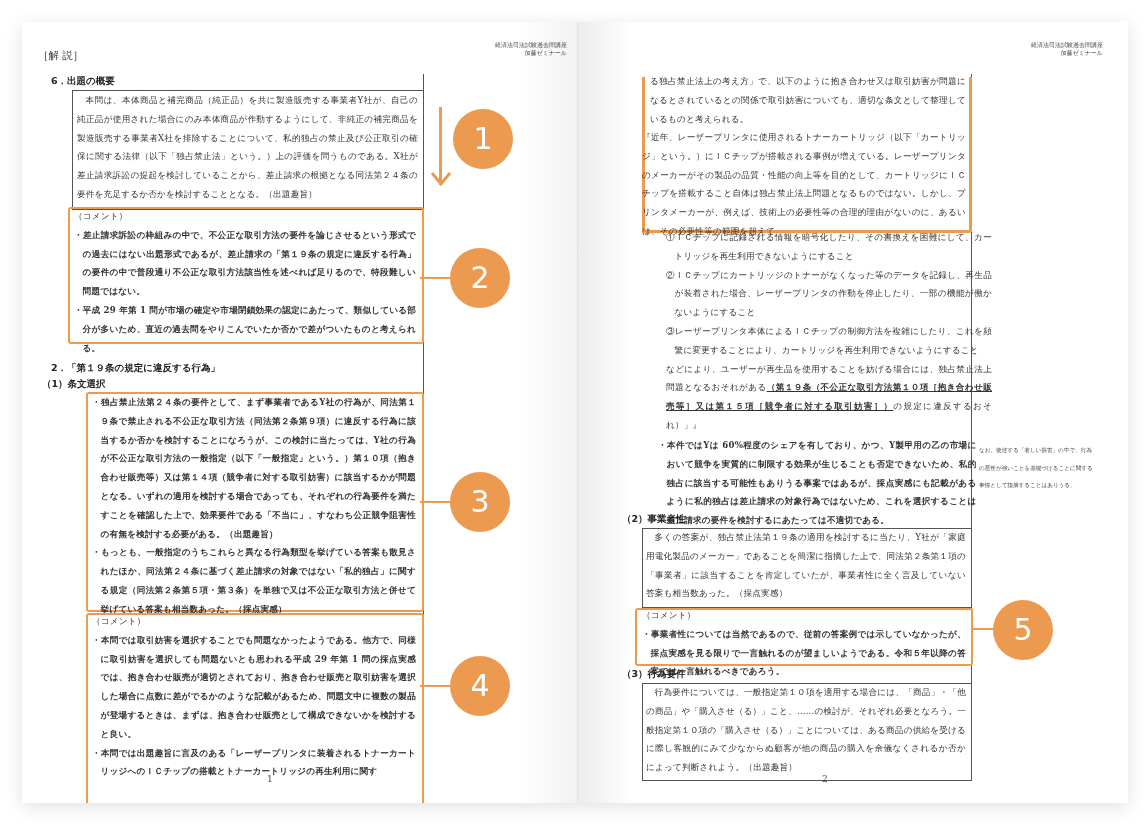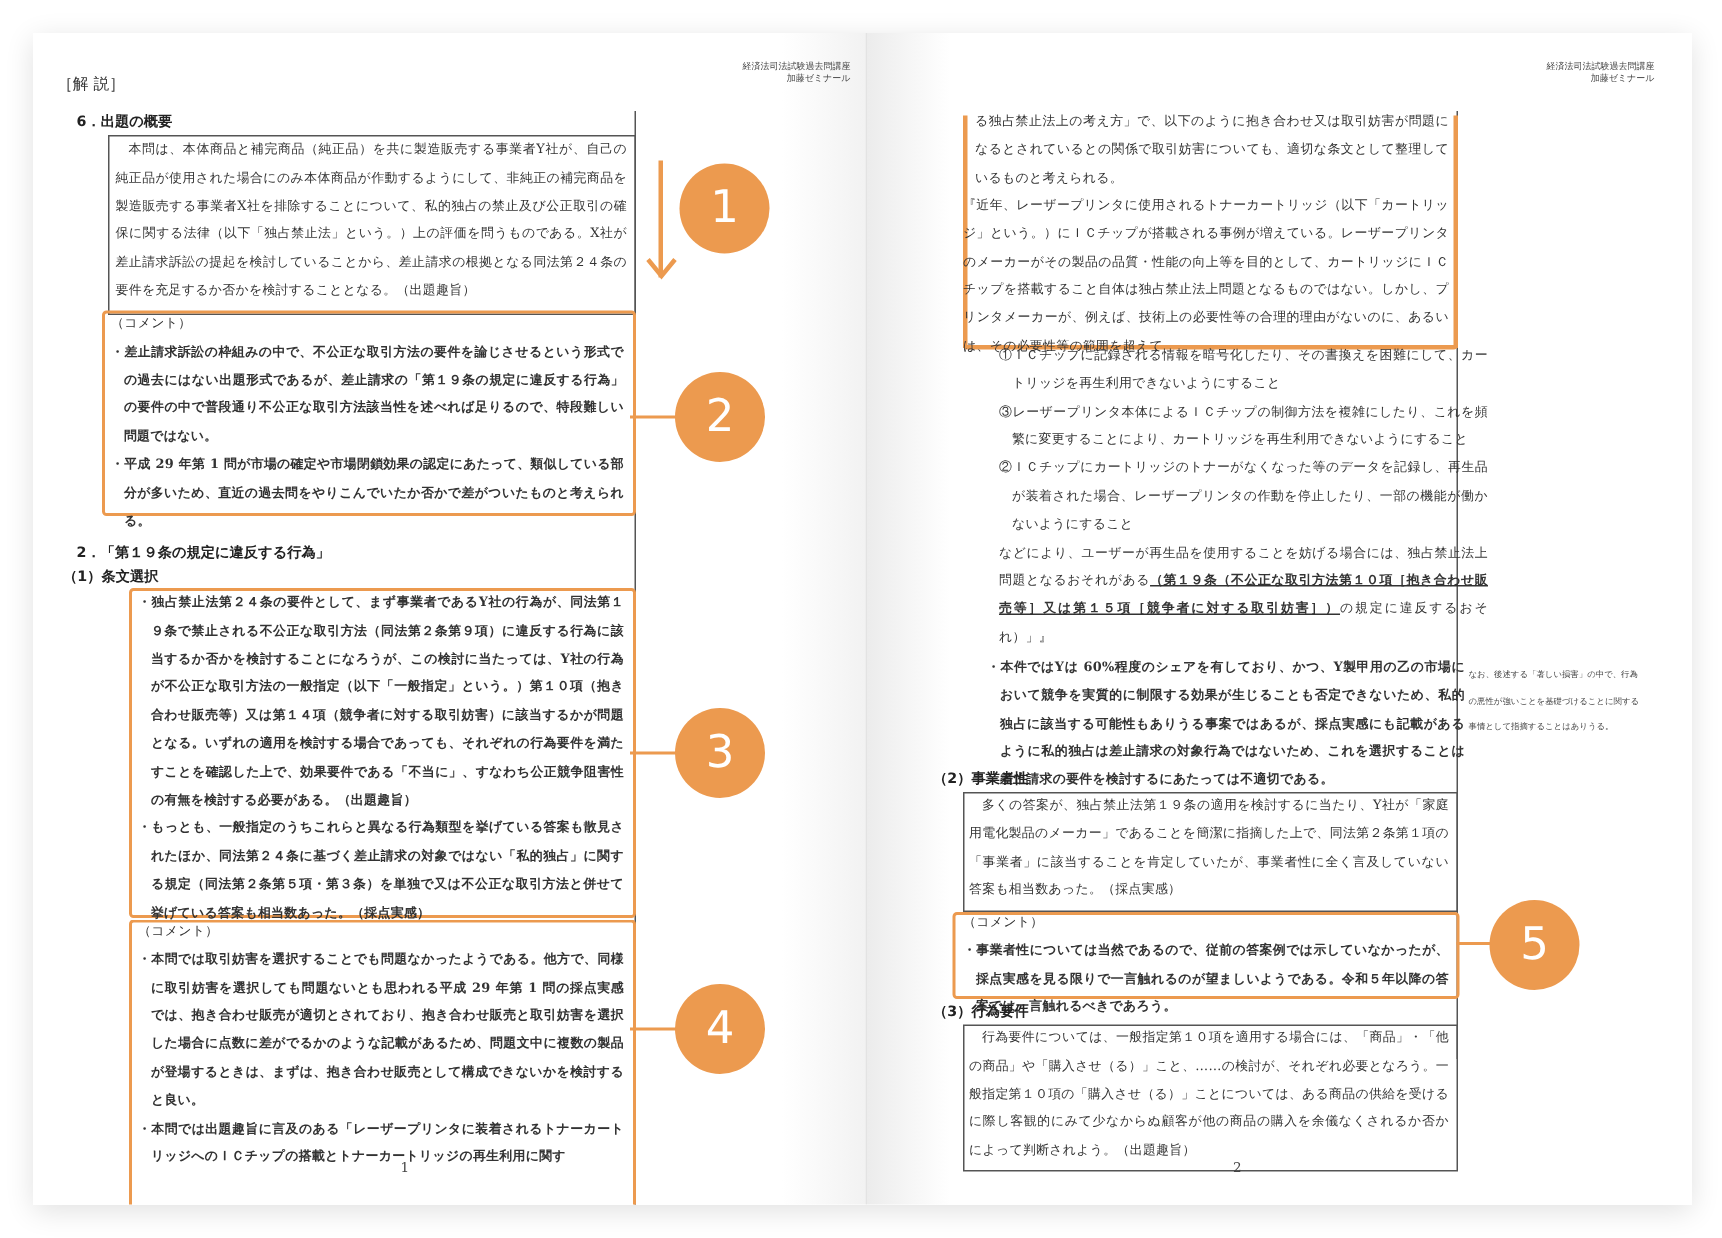--- a/index.html
+++ b/index.html
@@ -116,22 +116,22 @@
     <div class="vline" style="left:393px; top:52px; height:632px;"></div>
 
     <div class="orange-bar" style="left:64px; top:55px; height:155px;"></div>
     <div class="orange-bar" style="left:391px; top:55px; height:155px;"></div>
     <div style="position:absolute; left:64px; top:208px; width:330px; height:3px; background:#ec9a4f; border-radius:0 0 3px 3px;"></div>
     <div class="para" style="left:72px; top:50px; width:316px;">る独占禁止法上の考え方」で、以下のように抱き合わせ又は取引妨害が問題になるとされているとの関係で取引妨害についても、適切な条文として整理しているものと考えられる。</div>
     <div class="para" style="left:64px; top:106px; width:324px; padding-left:0;">『近年、レーザープリンタに使用されるトナーカートリッジ（以下「カートリッジ」という。）にＩＣチップが搭載される事例が増えている。レーザープリンタのメーカーがその製品の品質・性能の向上等を目的として、カートリッジにＩＣチップを搭載すること自体は独占禁止法上問題となるものではない。しかし、プリンタメーカーが、例えば、技術上の必要性等の合理的理由がないのに、あるいは、その必要性等の範囲を超えて</div>
 
     <div class="para" style="left:64px; top:206px; width:326px;margin-left:24px;">
       <p class="enum">①ＩＣチップに記録される情報を暗号化したり、その書換えを困難にして、カートリッジを再生利用できないようにすること</p>
+      <p class="enum">②ＩＣチップにカートリッジのトナーがなくなった等のデータを記録し、再生品が装着された場合、レーザープリンタの作動を停止したり、一部の機能が働かないようにすること</p>
       <p class="enum">③レーザープリンタ本体によるＩＣチップの制御方法を複雑にしたり、これを頻繁に変更することにより、カートリッジを再生利用できないようにすること</p>
-      <p class="enum">②ＩＣチップにカートリッジのトナーがなくなった等のデータを記録し、再生品が装着された場合、レーザープリンタの作動を停止したり、一部の機能が働かないようにすること</p>
       <p><span>などにより、ユーザーが再生品を使用することを妨げる場合には、独占禁止法上問題となるおそれがある</span><span class="u">（第１９条（不公正な取引方法第１０項［抱き合わせ販売等］又は第１５項［競争者に対する取引妨害］）</span><span>の規定に違反するおそれ）」』</span></p>
     </div>
 
     <div class="para bullet" style="left:80px; top:414px; width:310px;">・本件ではYは 60%程度のシェアを有しており、かつ、Y製甲用の乙の市場において競争を実質的に制限する効果が生じることも否定できないため、私的独占に該当する可能性もありうる事案ではあるが、採点実感にも記載があるように私的独占は差止請求の対象行為ではないため、これを選択することは差止請求の要件を検討するにあたっては不適切である。</div>
 
     <div class="margin-note" style="left:401px; top:420px; width:118px;">なお、後述する「著しい損害」の中で、行為の悪性が強いことを基礎づけることに関する事情として指摘することはありうる。</div>
 
     <div class="heading" style="left:44px; top:491px;">（2）事業者性</div>
 
     <div class="grey-box" style="left:64px; top:506px; width:328px; height:78px;"></div>

